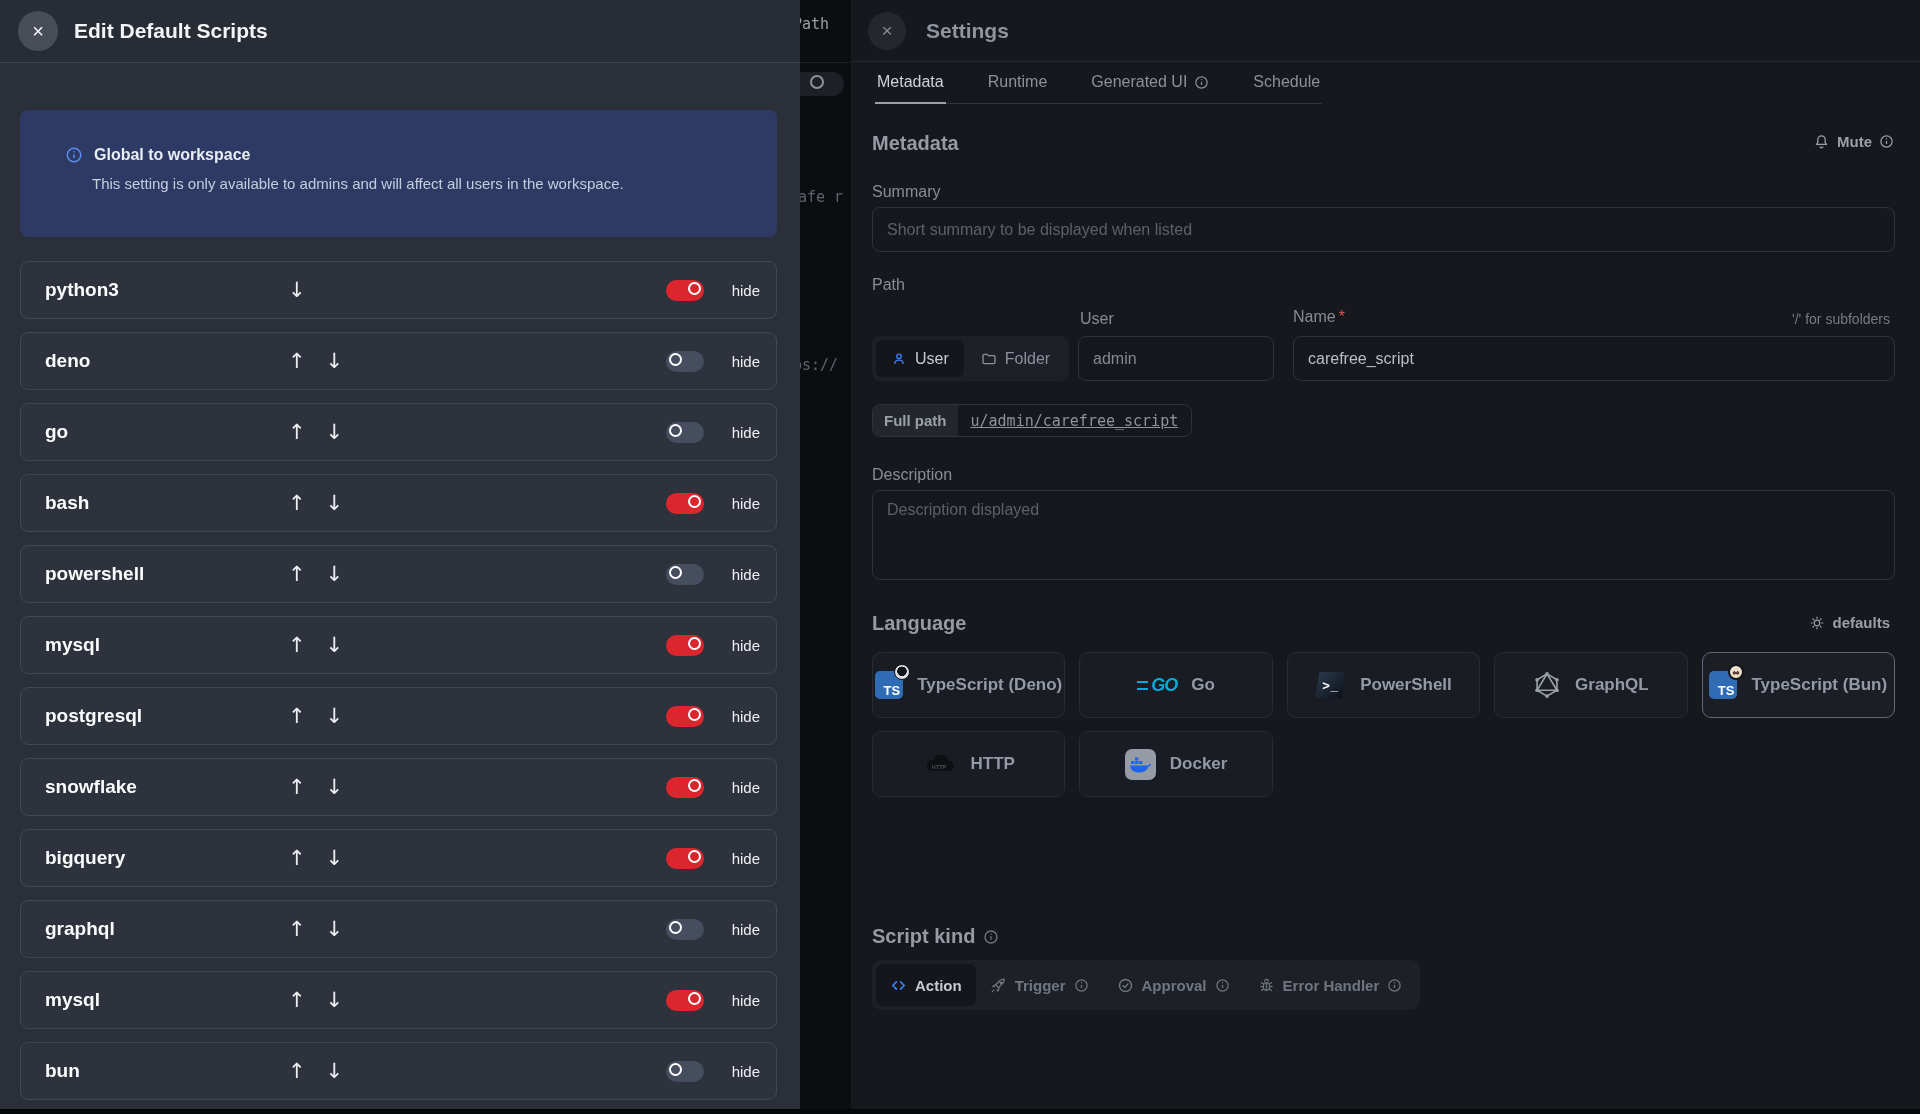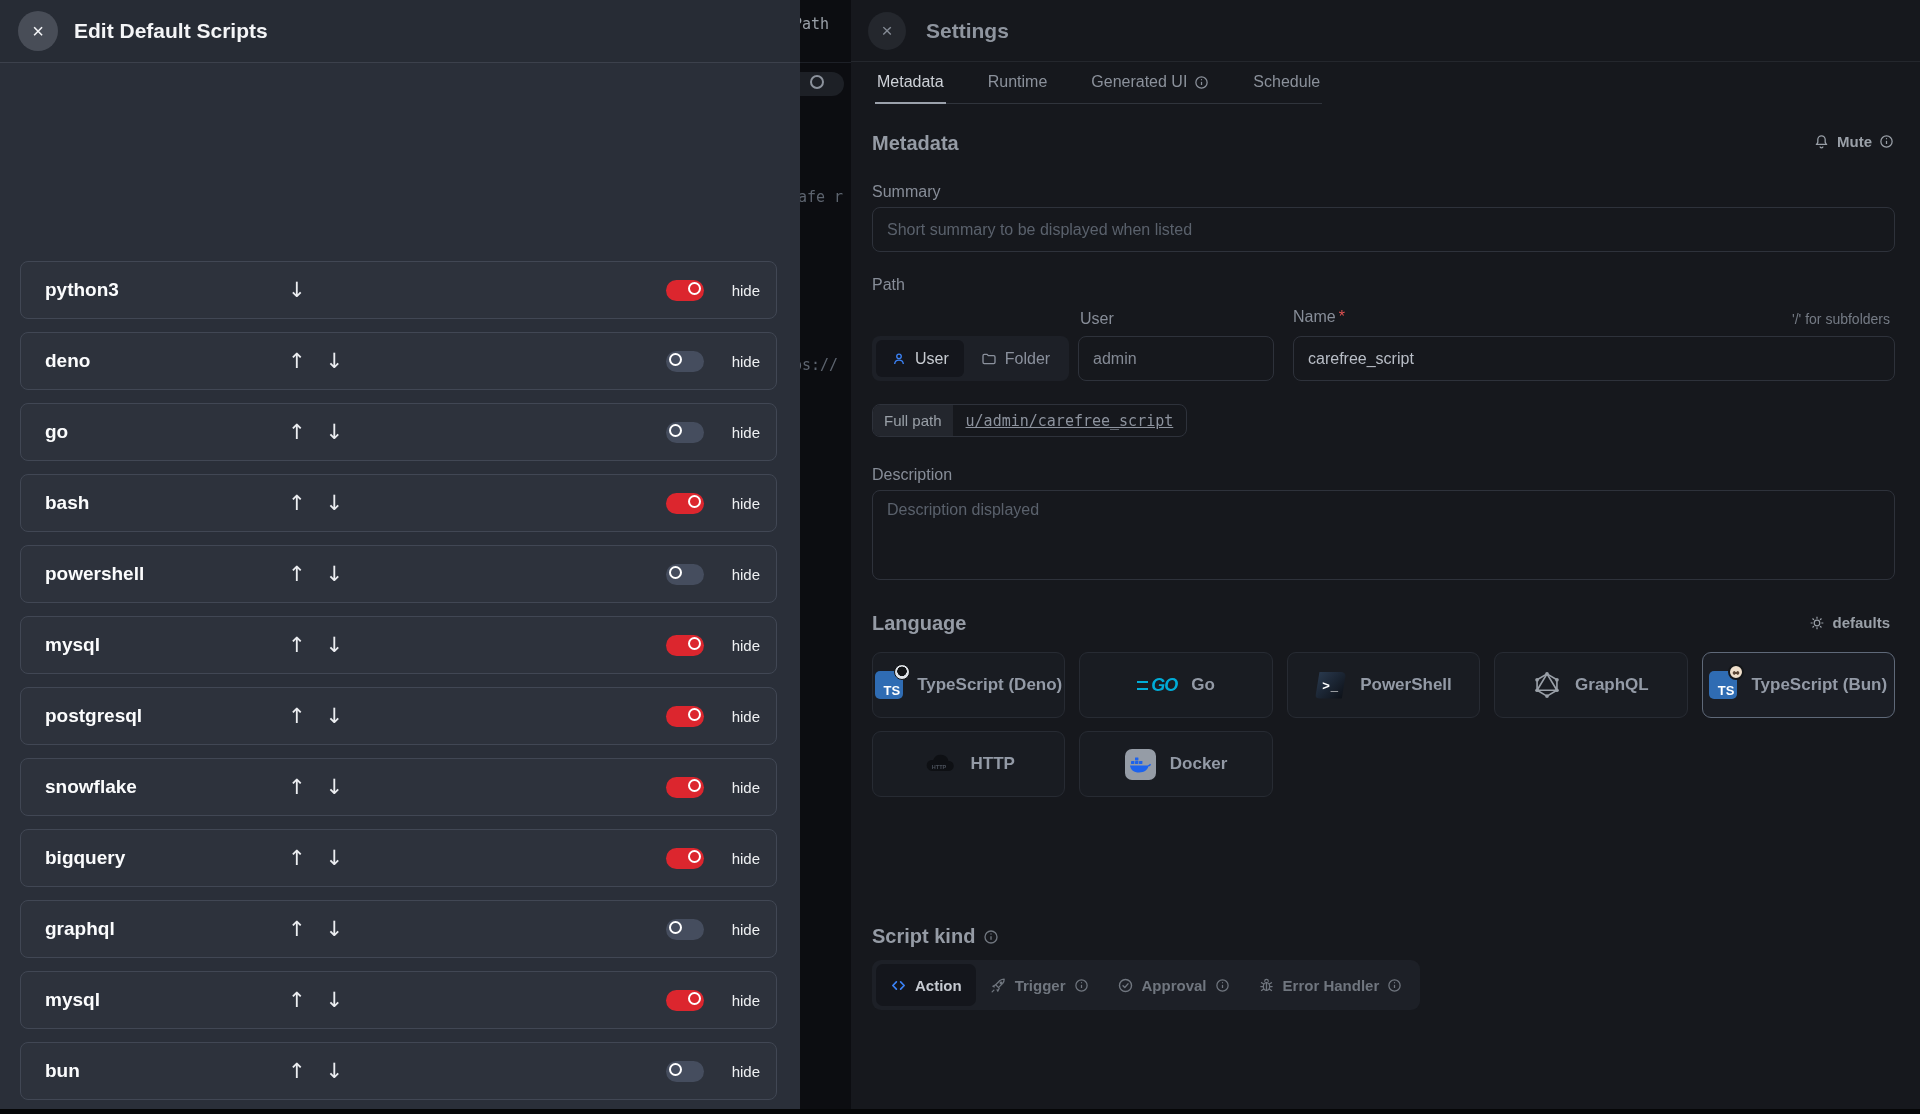--- a/index.html
+++ b/index.html
@@ -84,21 +84,21 @@
   .name-hint { position:absolute; right:30px; top:311px; font-size:14px; color:#757b85; }
   .owner-group { position:absolute; left:21px; top:336px; height:45px; background:#1d2027; border-radius:8px;
                  display:flex; align-items:center; padding:4px; gap:2px; }
   .owner-opt { display:flex; align-items:center; gap:8px; height:37px; padding:0 15px; border-radius:6px;
                font-size:16px; color:#8b919d; cursor:pointer; }
   .owner-opt.selected { background:#14161c; color:#c8ccd2; }
   .user-input { position:absolute; left:227px; top:336px; width:196px; height:45px; color:#848a95; }
   .name-input { position:absolute; left:442px; top:336px; width:602px; height:45px; color:#b9bec7; }
   .fullpath { position:absolute; left:21px; top:404px; height:33px; display:inline-flex; align-items:center;
               border:1px solid #2e323b; border-radius:8px; overflow:hidden; }
-  .fullpath-badge { background:#23262d; color:#9aa0a8; font-size:15px; font-weight:400; padding:0 11px;
+  .fullpath-badge { background:#23262d; color:#9aa0a8; font-size:15px; font-weight:700; padding:0 11px;
                     height:100%; display:flex; align-items:center; }
   .fullpath-value { padding:0 13px; font-size:15px; color:#8d939e;text-decoration:underline; }
   .desc-label { position:absolute; left:21px; top:466px; }
   .desc-area  { position:absolute; left:21px; top:490px; width:1023px; height:90px; }
 
   .lang-heading { position:absolute; left:21px; top:612px; }
   .defaults-btn { position:absolute; right:30px; top:614px; display:flex; align-items:center; gap:7px;
                   font-size:15px; font-weight:700; color:#9aa0a8; cursor:pointer; }
   .lang-grid { position:absolute; left:21px; top:652px; width:1023px; display:grid;
                grid-template-columns:repeat(5, 1fr); gap:13px 14px; }
@@ -148,20 +148,33 @@
   <div class="bg-code-1 mono">afe r</div>
   <div class="bg-code-2 mono">ps://</div>
 </div>
 
 <div class="left-panel">
   <div class="lheader">
     <button class="lclose">×</button>
     <div class="ltitle">Edit Default Scripts</div>
   </div>
 
+  <div class="notice">
+    <div class="notice-head">
+      <span>
+        <svg width="18" height="18" viewBox="0 0 24 24" fill="none" stroke="#5b8df0" stroke-width="2">
+          <circle cx="12" cy="12" r="9"></circle>
+            <line x1="12" y1="11" x2="12" y2="16"></line>
+            <circle cx="12" cy="7.5" r="1" fill="#5b8df0" stroke="none"></circle>
+        </svg>
+      </span>
+      <span class="notice-title">Global to workspace</span>
+    </div>
+    <div class="notice-body">This setting is only available to admins and will affect all users in the workspace.</div>
+  </div>
 
   <div class="rows">
 
     <div class="lrow">
       <div class="lrow-name">python3</div>
       <div class="lrow-arrows">
 
         <button class="arrow">↓</button>
       </div>
       <div class="lrow-right">

